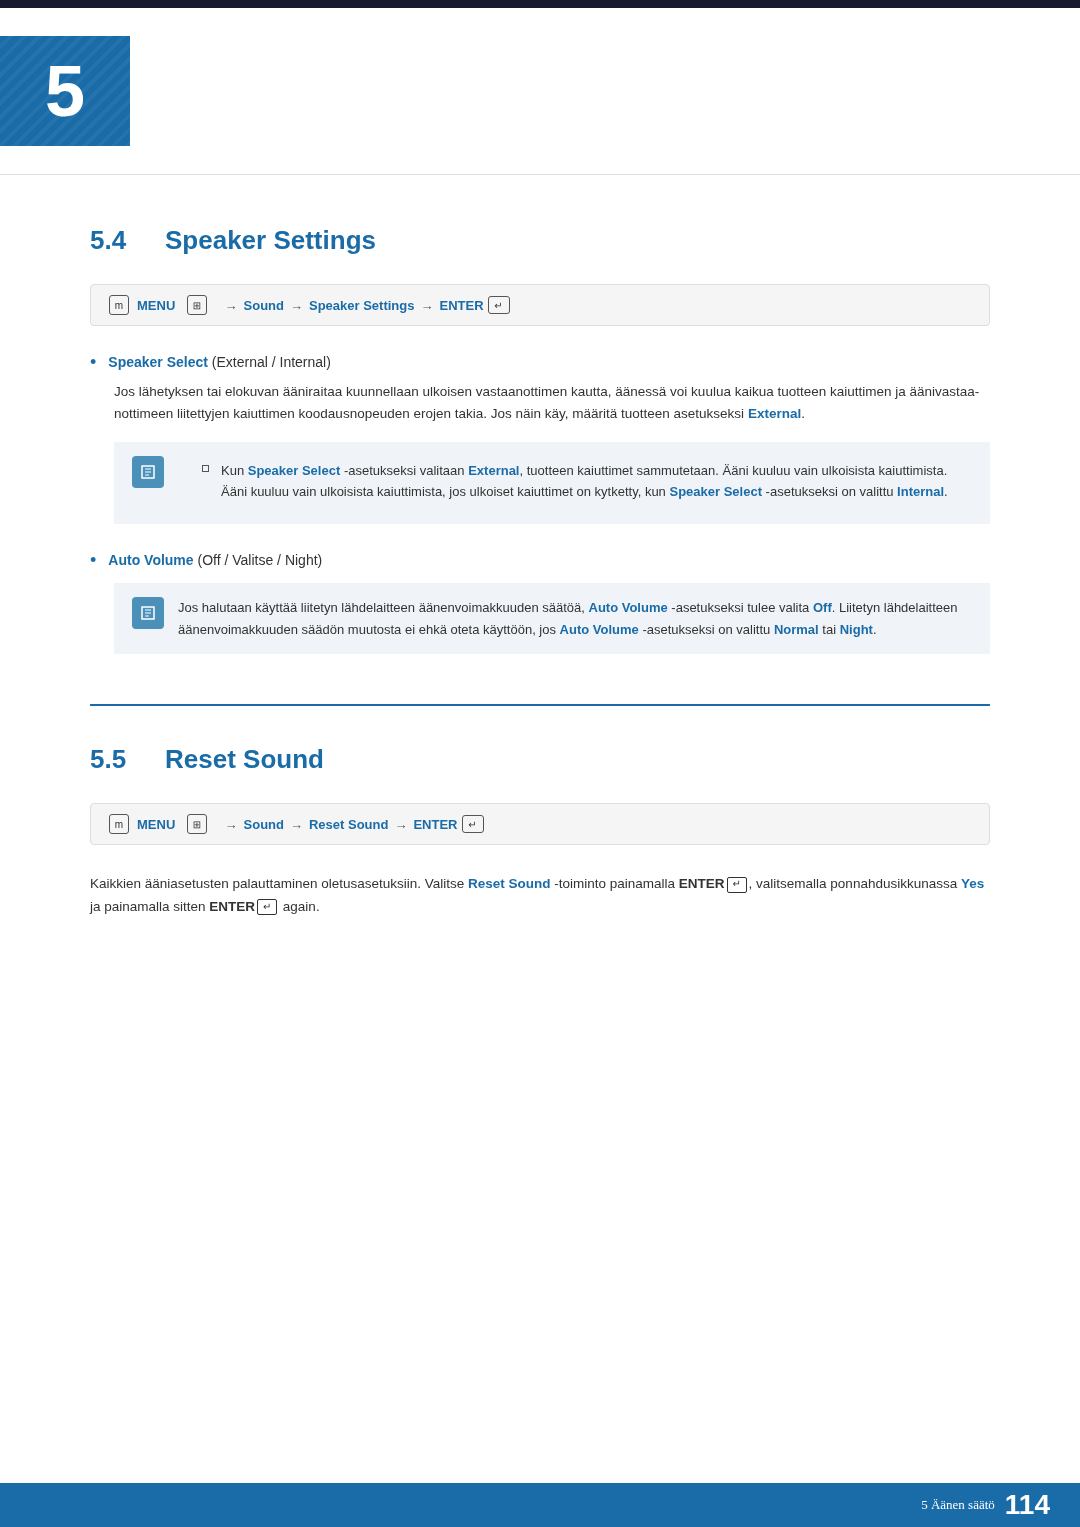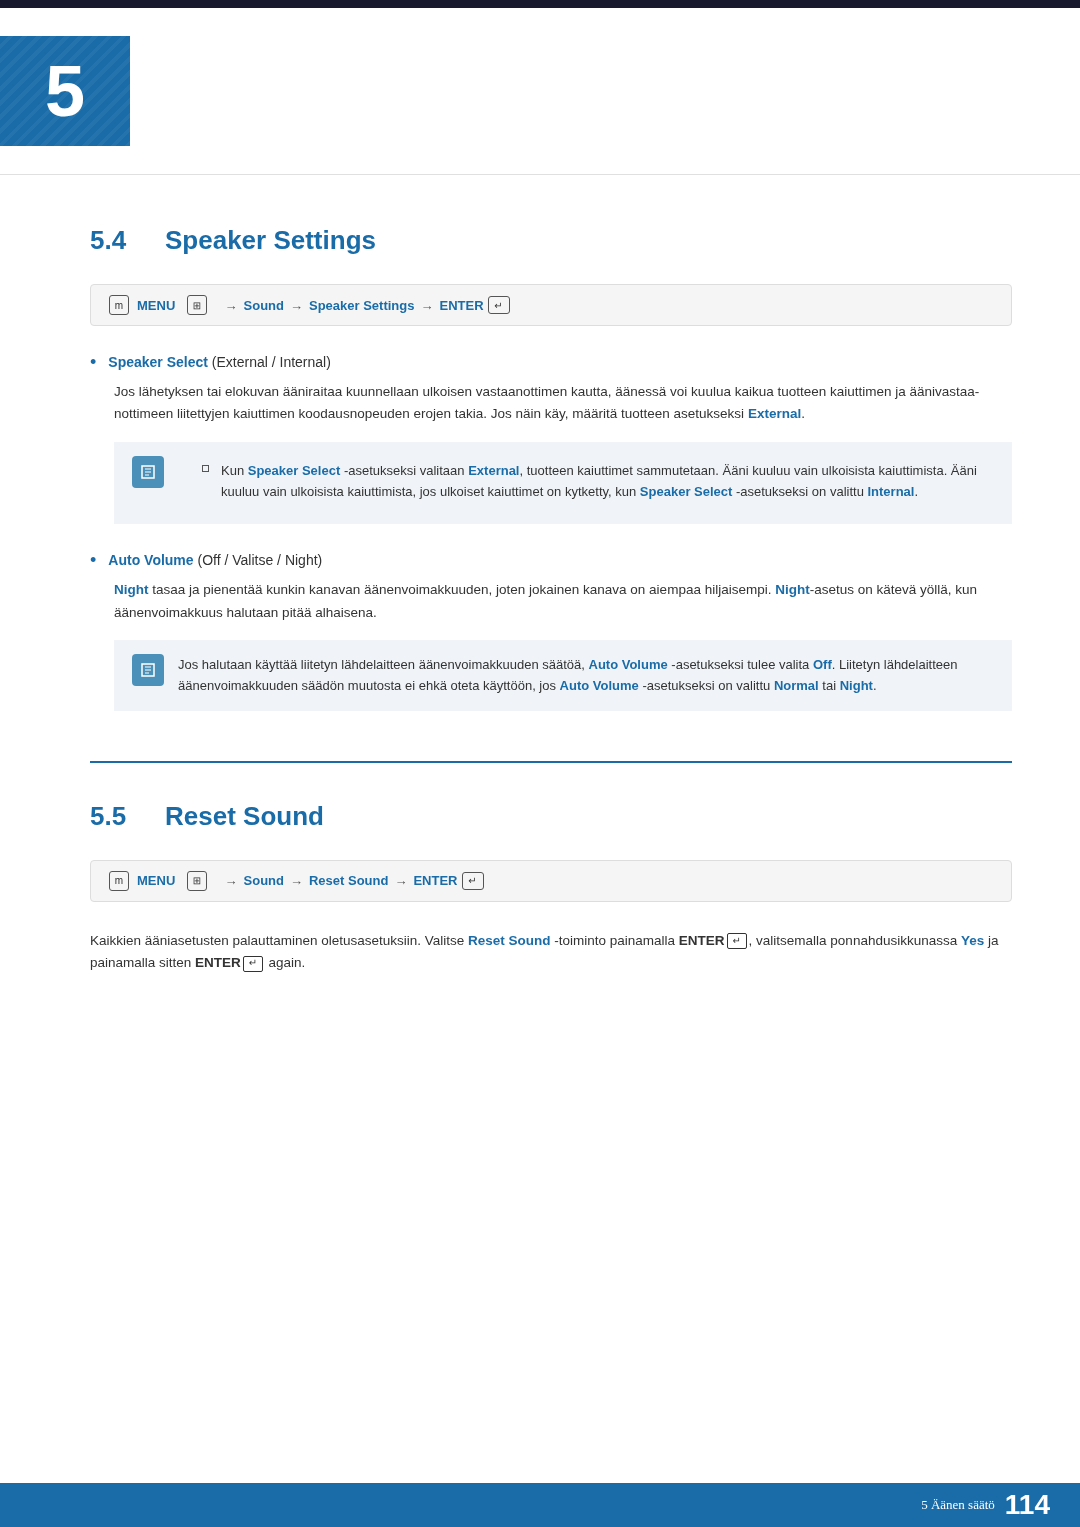--- a/index.html
+++ b/index.html
@@ -59,21 +59,21 @@
     }
 
     .chapter-title {
       font-size: 42px;
       font-weight: bold;
       color: #222222;
     }
 
     
     .content {
-      padding: 50px 68px 60px 90px;
+      padding: 50px 90px 60px 90px;
     }
 
     
     .section-header {
       display: flex;
       align-items: baseline;
       margin-bottom: 28px;
     }
 
     .section-number {
@@ -353,23 +353,20 @@
   <div class="bullet-section">
     <div class="bullet-item">
       <span class="bullet-dot">•</span>
       <span>
         <span class="bullet-label">Auto Volume</span>
         <span class="bullet-label-black">(Off / Valitse / Night)</span>
       </span>
     </div>
 
 
-    <div class="body-text">
-      <span class="text-blue">Night</span><span> tasaa ja pienentää kunkin kanavan äänenvoimakkuuden, joten jokainen kanava on aiempaa hiljaisempi. </span><span class="text-blue">Night</span><span>-asetus on kätevä yöllä, kun äänenvoimakkuus halutaan pitää alhaisena.</span>
-    </div>
 
     <div class="note-box">
       <div class="note-icon">
         <svg width="18" height="18" viewBox="0 0 18 18" fill="none">
           <path d="M3 3h12v12H3z" stroke="white" stroke-width="1.5" fill="none"></path>
           <path d="M6 6h6M6 9h6M6 12h4" stroke="white" stroke-width="1.2"></path>
         </svg>
       </div>
       <div class="note-content">
         <span>Jos halutaan käyttää liitetyn lähdelaitteen äänenvoimakkuuden säätöä, </span><span class="text-blue">Auto Volume</span><span> -asetukseksi tulee valita </span><span class="text-blue">Off</span><span>. Liitetyn lähdelaitteen äänenvoimakkuuden säädön muutosta ei ehkä oteta käyttöön, jos </span><span class="text-blue">Auto Volume</span><span> -asetukseksi on valittu </span><span class="text-blue">Normal</span><span> tai </span><span class="text-blue">Night</span><span>.</span>

